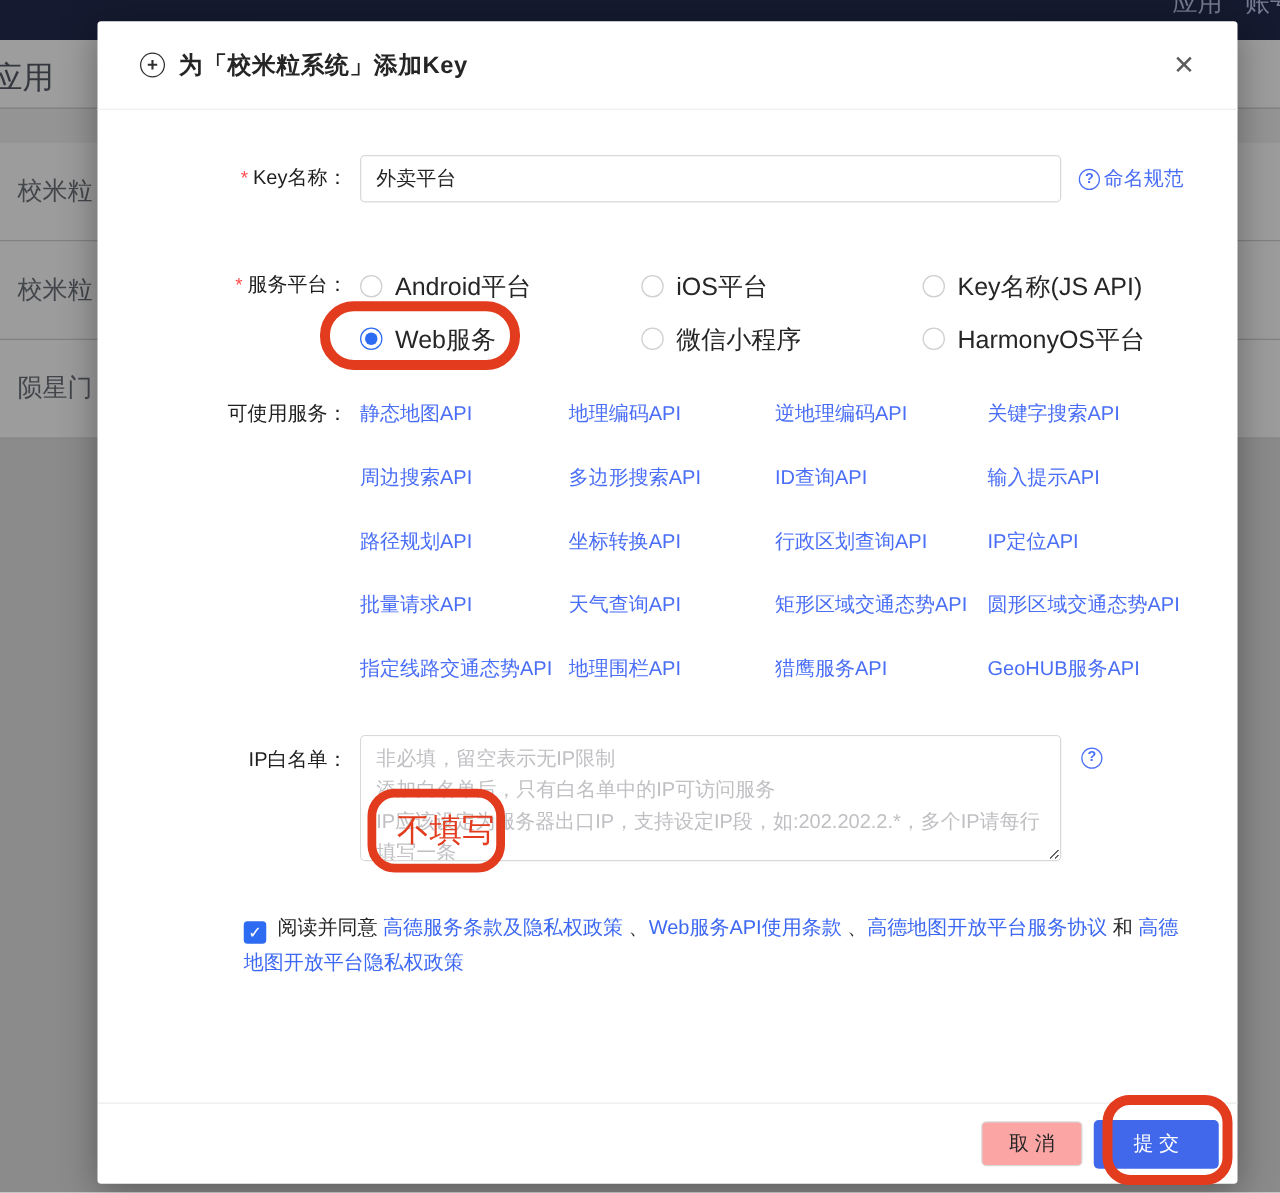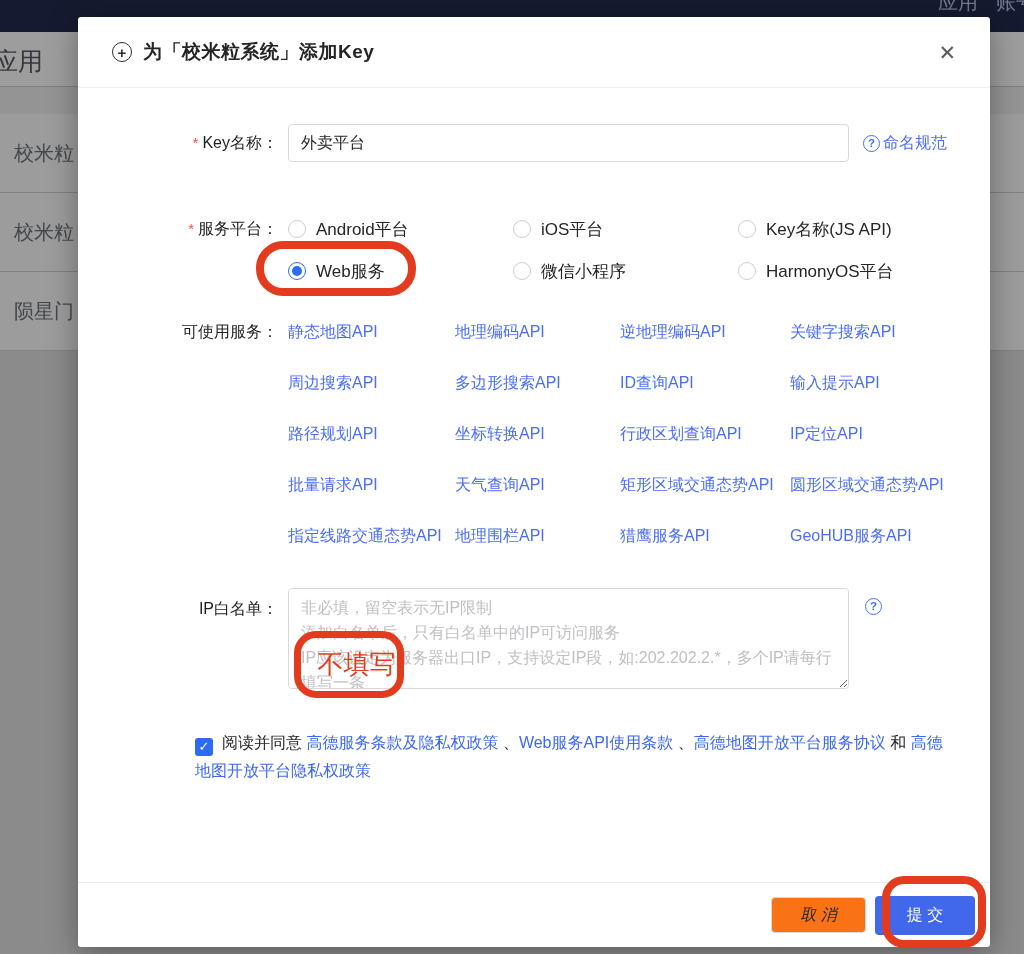--- a/index.html
+++ b/index.html
@@ -54,21 +54,21 @@
               font-size:11.5px; font-weight:700; margin-right:3px; }
   
   .row-platform { margin-bottom:40px; }
   .row-platform .frow-label { line-height:22px; }
   .radio-grid { display:grid; grid-template-columns:225px 225px auto; row-gap:20px; }
   .radio-option { display:flex; align-items:center; height:22px; cursor:pointer; }
   .radio { width:18px; height:18px; border:1px solid #cfcfd2; border-radius:50%;
            background:#fff; position:relative; flex:0 0 18px; }
   .radio.selected { border:1.5px solid #2e6bf3; }
   .radio.selected::after { content:""; position:absolute; inset:3px; border-radius:50%; background:#2e6bf3; }
-  .radio-label { margin-left:10px; font-size:17px; color:#262626; white-space:nowrap; }
+  .radio-label { margin-left:10px; font-size:20px; color:#262626; white-space:nowrap; }
   
   .row-services { margin-bottom:42px; }
   .row-services .frow-label { line-height:20px; }
   .services-grid { display:grid; grid-template-columns:167px 165px 170px auto; row-gap:31px; }
   .service-link { font-size:16px; color:#4a6ef6; line-height:20px; white-space:nowrap; cursor:pointer; }
   
   .row-ip { margin-bottom:40px; }
   .row-ip .frow-label { line-height:25px; padding-top:8px; }
   .ip-wrap { display:flex; align-items:flex-start; }
   .ip-textarea { width:561px; height:101px; border:1px solid #d9d9d9; border-radius:4px;
@@ -80,21 +80,21 @@
   .agreement { margin-left:117px; width:748px; font-size:16px; line-height:28px; color:#262626; }
   .checkbox { display:inline-flex; width:18px; height:18px; background:#2e6bf3; border-radius:3px;
               color:#fff; align-items:center; justify-content:center; font-size:13px; font-weight:700;
               vertical-align:-3px; margin-right:9px; cursor:pointer; }
   .agree-link { color:#3d68f2; cursor:pointer; }
   
   .modal-footer { flex:0 0 65px; border-top:1px solid #ececec; display:flex;
                   align-items:center; justify-content:flex-end; padding-right:15px; }
   .btn { font-size:16px; border-radius:4px; cursor:pointer; font-family:inherit;
          display:inline-flex; align-items:center; justify-content:center; }
-  .btn-cancel { width:95px; height:36px; background:#f97316; border:1px solid #d9d9d9; color:#262626;font-style:italic; }
+  .btn-cancel { width:81px; height:36px; background:#fca5a5; border:1px solid #d9d9d9; color:#262626; }
   .btn-submit { width:100px; height:39px; background:#4168ea; border:none; color:#fff; margin-left:9px; }
   
   .marker { position:absolute; border:8px solid #e23b1e; border-radius:27px; z-index:30; pointer-events:none;padding-left:15px; }
   .marker-web { left:256px; top:241px; width:160px; height:55px; }
   .marker-ip { left:294px; top:631px; width:110px; height:67px; border-width:7px; border-radius:22px;
                display:flex; align-items:center; justify-content:center; }
   .marker-ip-text { color:#e23b1e; font-size:26px; font-weight:500; white-space:nowrap; }
   .marker-submit { left:882px; top:876px; width:104px; height:72px; border-radius:22px; }
 </style>
 </head>

